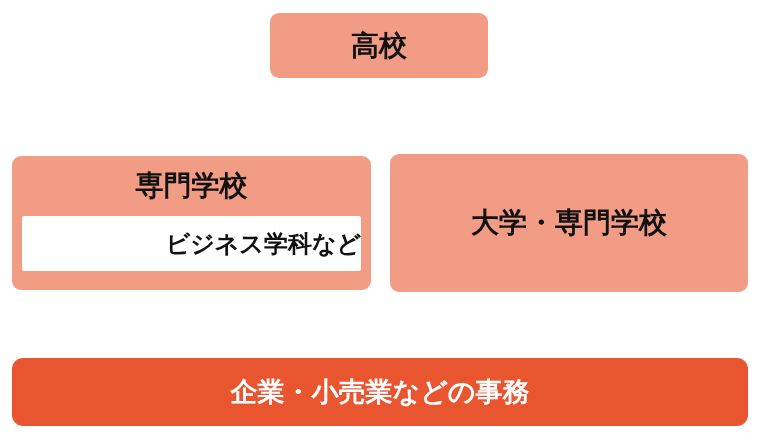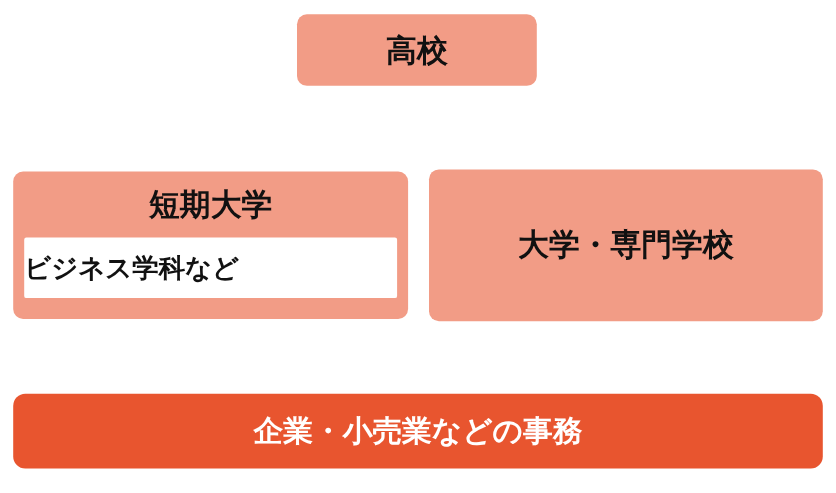--- a/index.html
+++ b/index.html
@@ -54,21 +54,21 @@
     font-size: 28px;
     font-weight: bold;
   }
   .subnode {
     margin: 0 10px;
     height: 55px;
     background: var(--subnode-fill);
     border-radius: 2px;
     display: flex;
     align-items: center;
-    justify-content: flex-start;
+    justify-content: flex-end;
     font-size: 24px;
     font-weight: bold;
     color: var(--node-text);
   }
   .node-right {
     left: 390px; top: 154px;
     width: 358px; height: 138px;
     border-radius: 9px;
     font-size: 28px;
   }
@@ -85,21 +85,21 @@
 </head>
 <body>
 
 <div class="canvas">
 
   <div class="node node-top">
     <span>高校</span>
   </div>
 
   <div class="node node-left">
-    <div class="node-heading">短期大学</div>
+    <div class="node-heading">専門学校</div>
     <div class="subnode">
       <span>ビジネス学科など</span>
     </div>
   </div>
 
   <div class="node node-right">
     <span>大学・専門学校</span>
   </div>
 
   <div class="node node-bottom">

